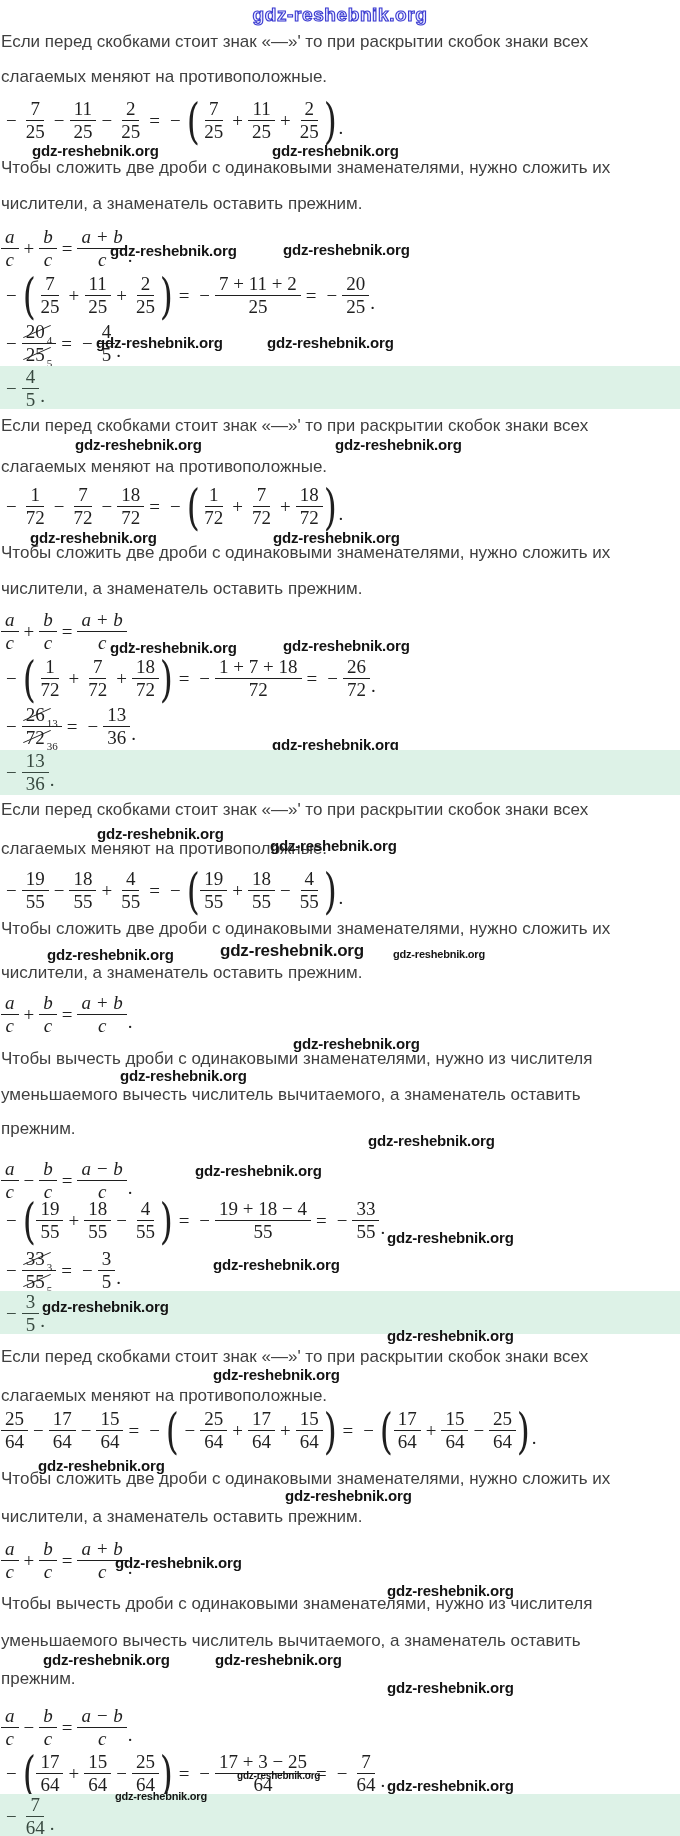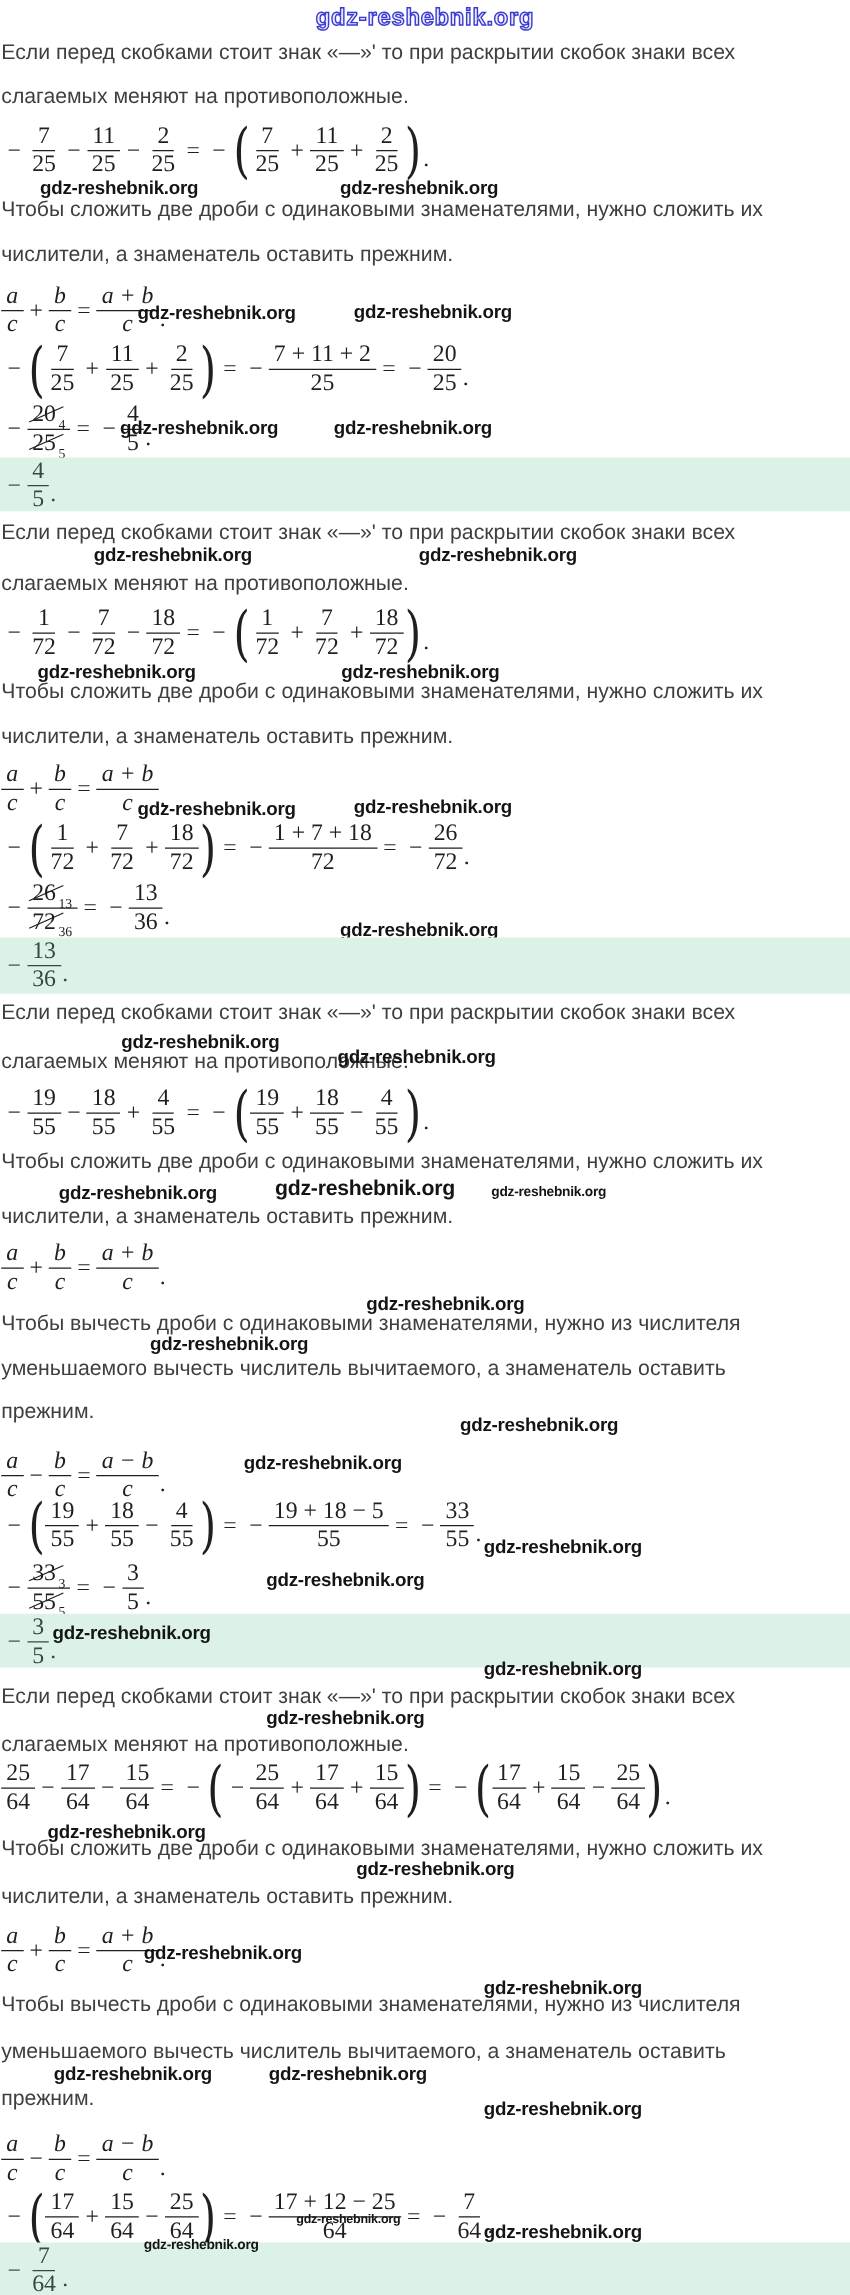--- a/index.html
+++ b/index.html
@@ -386,21 +386,21 @@
       </span>
       <span class="op">−</span>
       <span class="frac">
         <span class="fn">4</span>
         <span class="fd">55</span>
       </span>
       <span class="paren">)</span>
       <span class="op">=</span>
       <span class="op">−</span>
       <span class="frac">
-        <span class="fn">19 + 18 − 5</span>
+        <span class="fn">19 + 18 − 4</span>
         <span class="fd">55</span>
       </span>
       <span class="op">=</span>
       <span class="op">−</span>
       <span class="frac">
         <span class="fn">33</span>
         <span class="fd">55</span>
       </span>
       <span class="dot">.</span>
     </div>
@@ -550,21 +550,21 @@
       </span>
       <span class="op">−</span>
       <span class="frac">
         <span class="fn">25</span>
         <span class="fd">64</span>
       </span>
       <span class="paren">)</span>
       <span class="op">=</span>
       <span class="op">−</span>
       <span class="frac">
-        <span class="fn">17 + 12 − 25</span>
+        <span class="fn">17 + 3 − 25</span>
         <span class="fd">64</span>
       </span>
       <span class="op">=</span>
       <span class="op">−</span>
       <span class="frac">
         <span class="fn">7</span>
         <span class="fd">64</span>
       </span>
       <span class="dot">.</span>
     </div>

